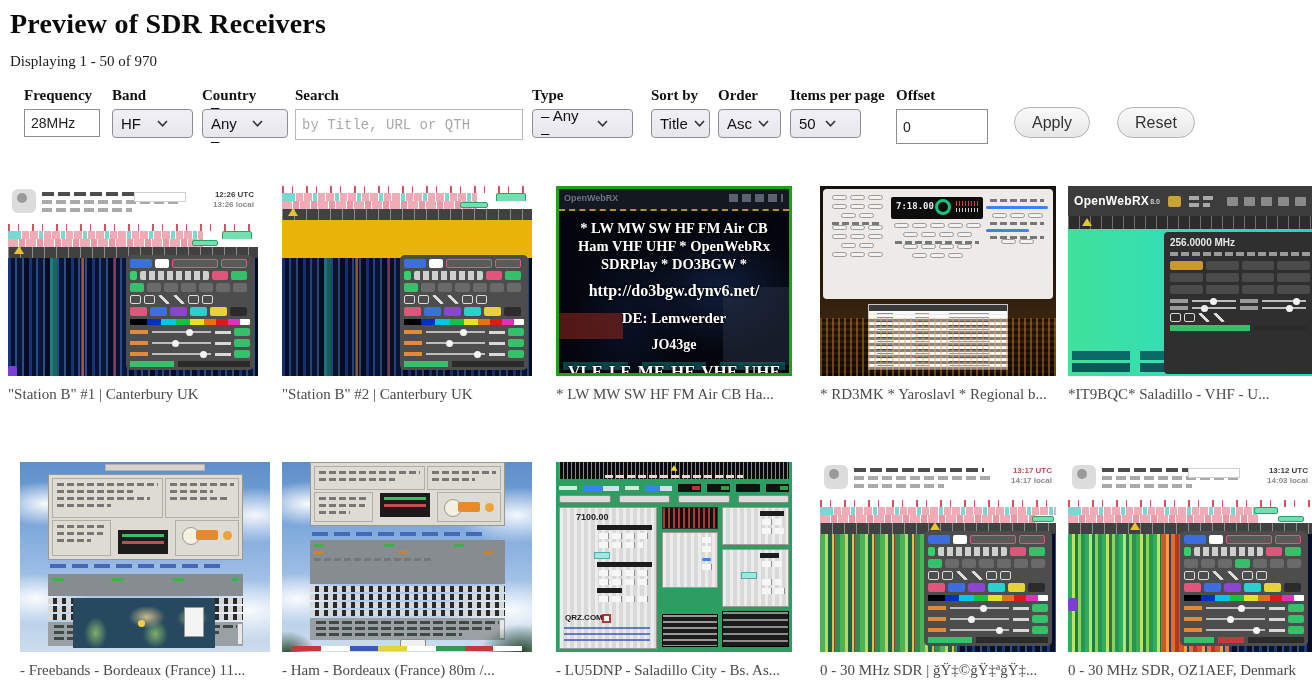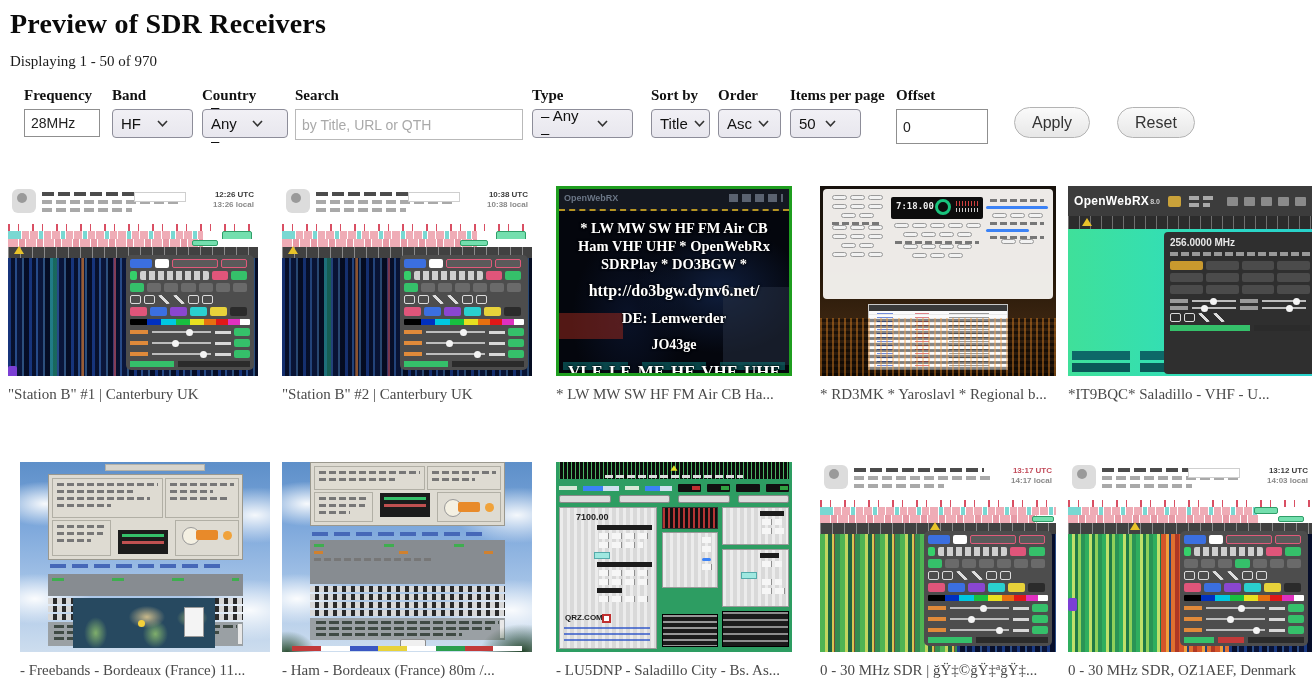--- a/index.html
+++ b/index.html
@@ -292,21 +292,21 @@
       <div class="fsel" style="width:86px">
         <span>– Any –</span>
         <svg class="chev" width="11" height="7" viewBox="0 0 11 7">
             <polyline points="1,1 5.5,5.8 10,1" fill="none" stroke="#333" stroke-width="1.6"></polyline>
           </svg>
       </div>
     </div>
 
     <div class="fgroup" style="width:237px">
       <span class="flabel">Search</span>
-      <input class="tinput" style="width: 228px; height: 31px; border-color: rgb(185, 185, 185);" placeholder="by Title, URL or QTH">
+      <input class="tinput" style="width: 228px; height: 31px; border-color: rgb(185, 185, 185); font-family: Liberation Mono, monospace;" placeholder="by Title, URL or QTH">
     </div>
 
     <div class="fgroup" style="width:119px">
       <span class="flabel">Type</span>
       <div class="fsel" style="width:101px">
         <span>– Any –</span>
         <svg class="chev" width="11" height="7" viewBox="0 0 11 7">
             <polyline points="1,1 5.5,5.8 10,1" fill="none" stroke="#333" stroke-width="1.6"></polyline>
           </svg>
       </div>
@@ -448,31 +448,20 @@
                 <i class="gline"></i>
               </div>
           </div>
         </div>
       </div>
       <div class="caption">"Station B" #1 | Canterbury UK</div>
     </div>
 
     <div class="cell" style="left:282px;top:0;width:250px">
       <div class="thumb">
-        <div class="k-head">
-          <i class="k-logo"></i>
-          <div class="mline k-t1"></div>
-          <div class="mline lt k-t2"></div>
-          <div class="mline lt k-t3"></div>
-          <i class="k-box"></i>
-          <div class="k-times">
-            <div>10:38 UTC</div>
-            <div class="loc">10:38 local</div>
-          </div>
-        </div>
         <div class="k-b1"></div>
         <div class="k-b2">
             <i class="chipg" style="right:6px;top:0;width:30px;height:14px"></i>
           </div>
         <div class="k-b3">
             <i class="chipg" style="right:44px;top:1px;width:28px;height:6px"></i>
           </div>
         <div class="k-scale">
             <span class="tri" style="left:6px"></span>
           </div>

